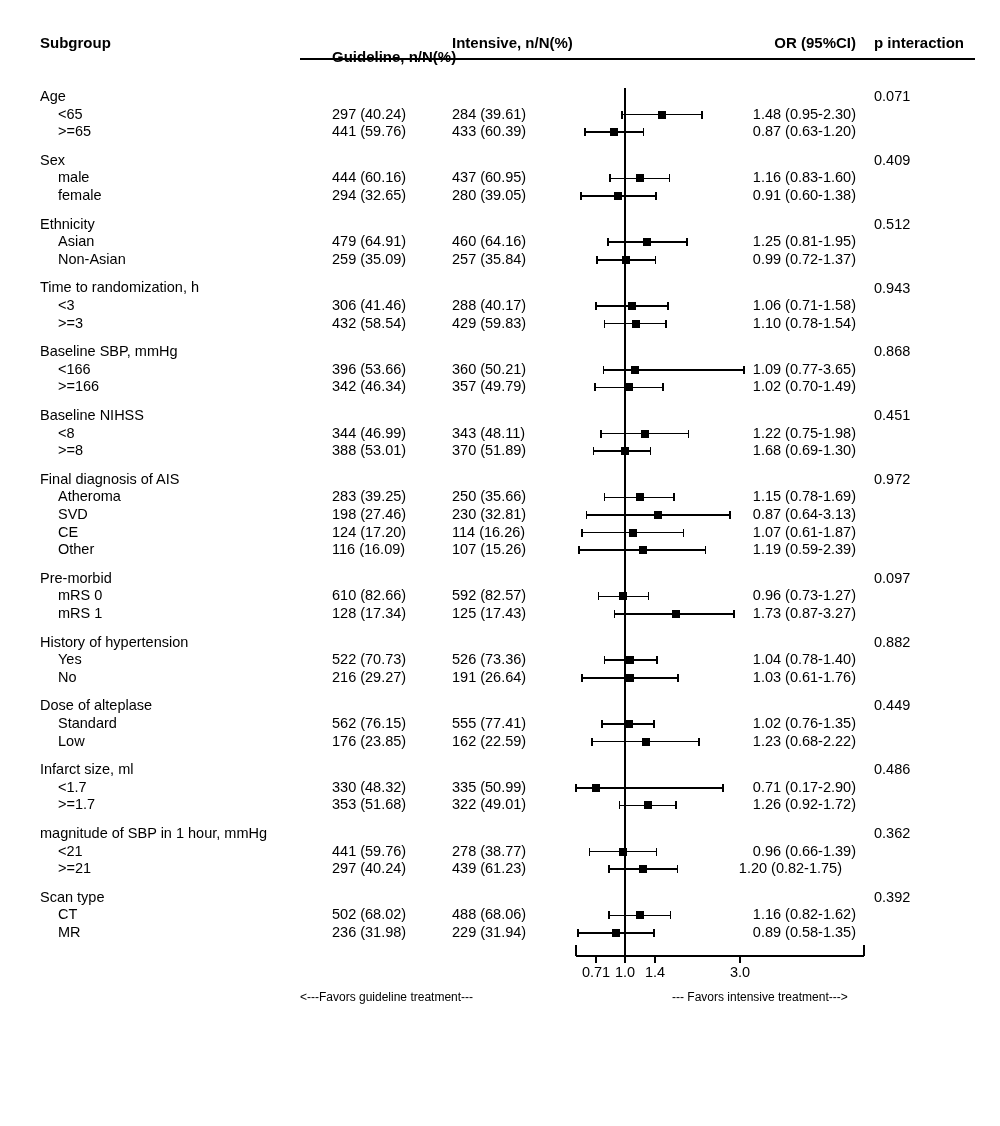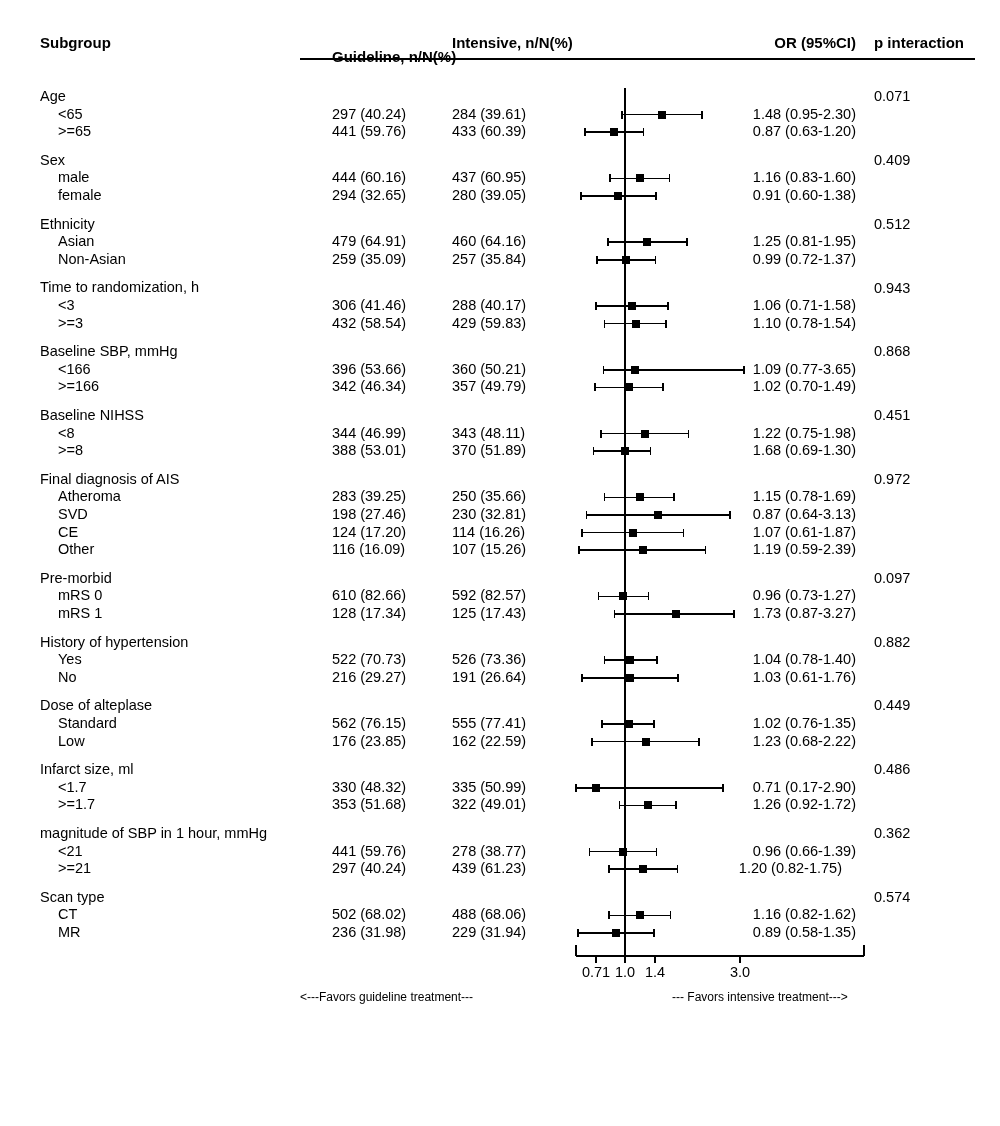--- a/index.html
+++ b/index.html
@@ -327,21 +327,21 @@
     <div class="box" style="left: 619.231px; top: 847.6px; width: 8px; height: 8px;"></div>
     <div class="sub" style="left: 58px; top: 860.2px;">&gt;=21</div>
     <div class="cell" style="left: 332px; top: 860.2px;">297 (40.24)</div>
     <div class="cell" style="left: 452px; top: 860.2px;">439 (61.23)</div>
     <div class="cell" style="left: auto; top: 860.2px; right: 158px;">1.20 (0.82-1.75)</div>
     <div class="whisk" style="left: 609.002px; top: 868.4px; width: 68.429px;"></div>
     <div class="cap" style="left: 608.202px; top: 865.2px; height: 8px;"></div>
     <div class="cap" style="left: 676.631px; top: 865.2px; height: 8px;"></div>
     <div class="box" style="left: 639.374px; top: 865.2px; width: 8px; height: 8px;"></div>
     <div class="grp" style="left: 40px; top: 888.8px;">Scan type</div>
-    <div class="pint" style="left: 874px; top: 888.8px;">0.574</div>
+    <div class="pint" style="left: 874px; top: 888.8px;">0.392</div>
     <div class="sub" style="left: 58px; top: 906.4px;">CT</div>
     <div class="cell" style="left: 332px; top: 906.4px;">502 (68.02)</div>
     <div class="cell" style="left: 452px; top: 906.4px;">488 (68.06)</div>
     <div class="cell" style="left: auto; top: 906.4px; right: 144px;">1.16 (0.82-1.62)</div>
     <div class="whisk" style="left: 609.002px; top: 914.6px; width: 61.4613px;"></div>
     <div class="cap" style="left: 608.202px; top: 911.4px; height: 8px;"></div>
     <div class="cap" style="left: 669.663px; top: 911.4px; height: 8px;"></div>
     <div class="box" style="left: 636.313px; top: 911.4px; width: 8px; height: 8px;"></div>
     <div class="sub" style="left: 58px; top: 924px;">MR</div>
     <div class="cell" style="left: 332px; top: 924px;">236 (31.98)</div>

